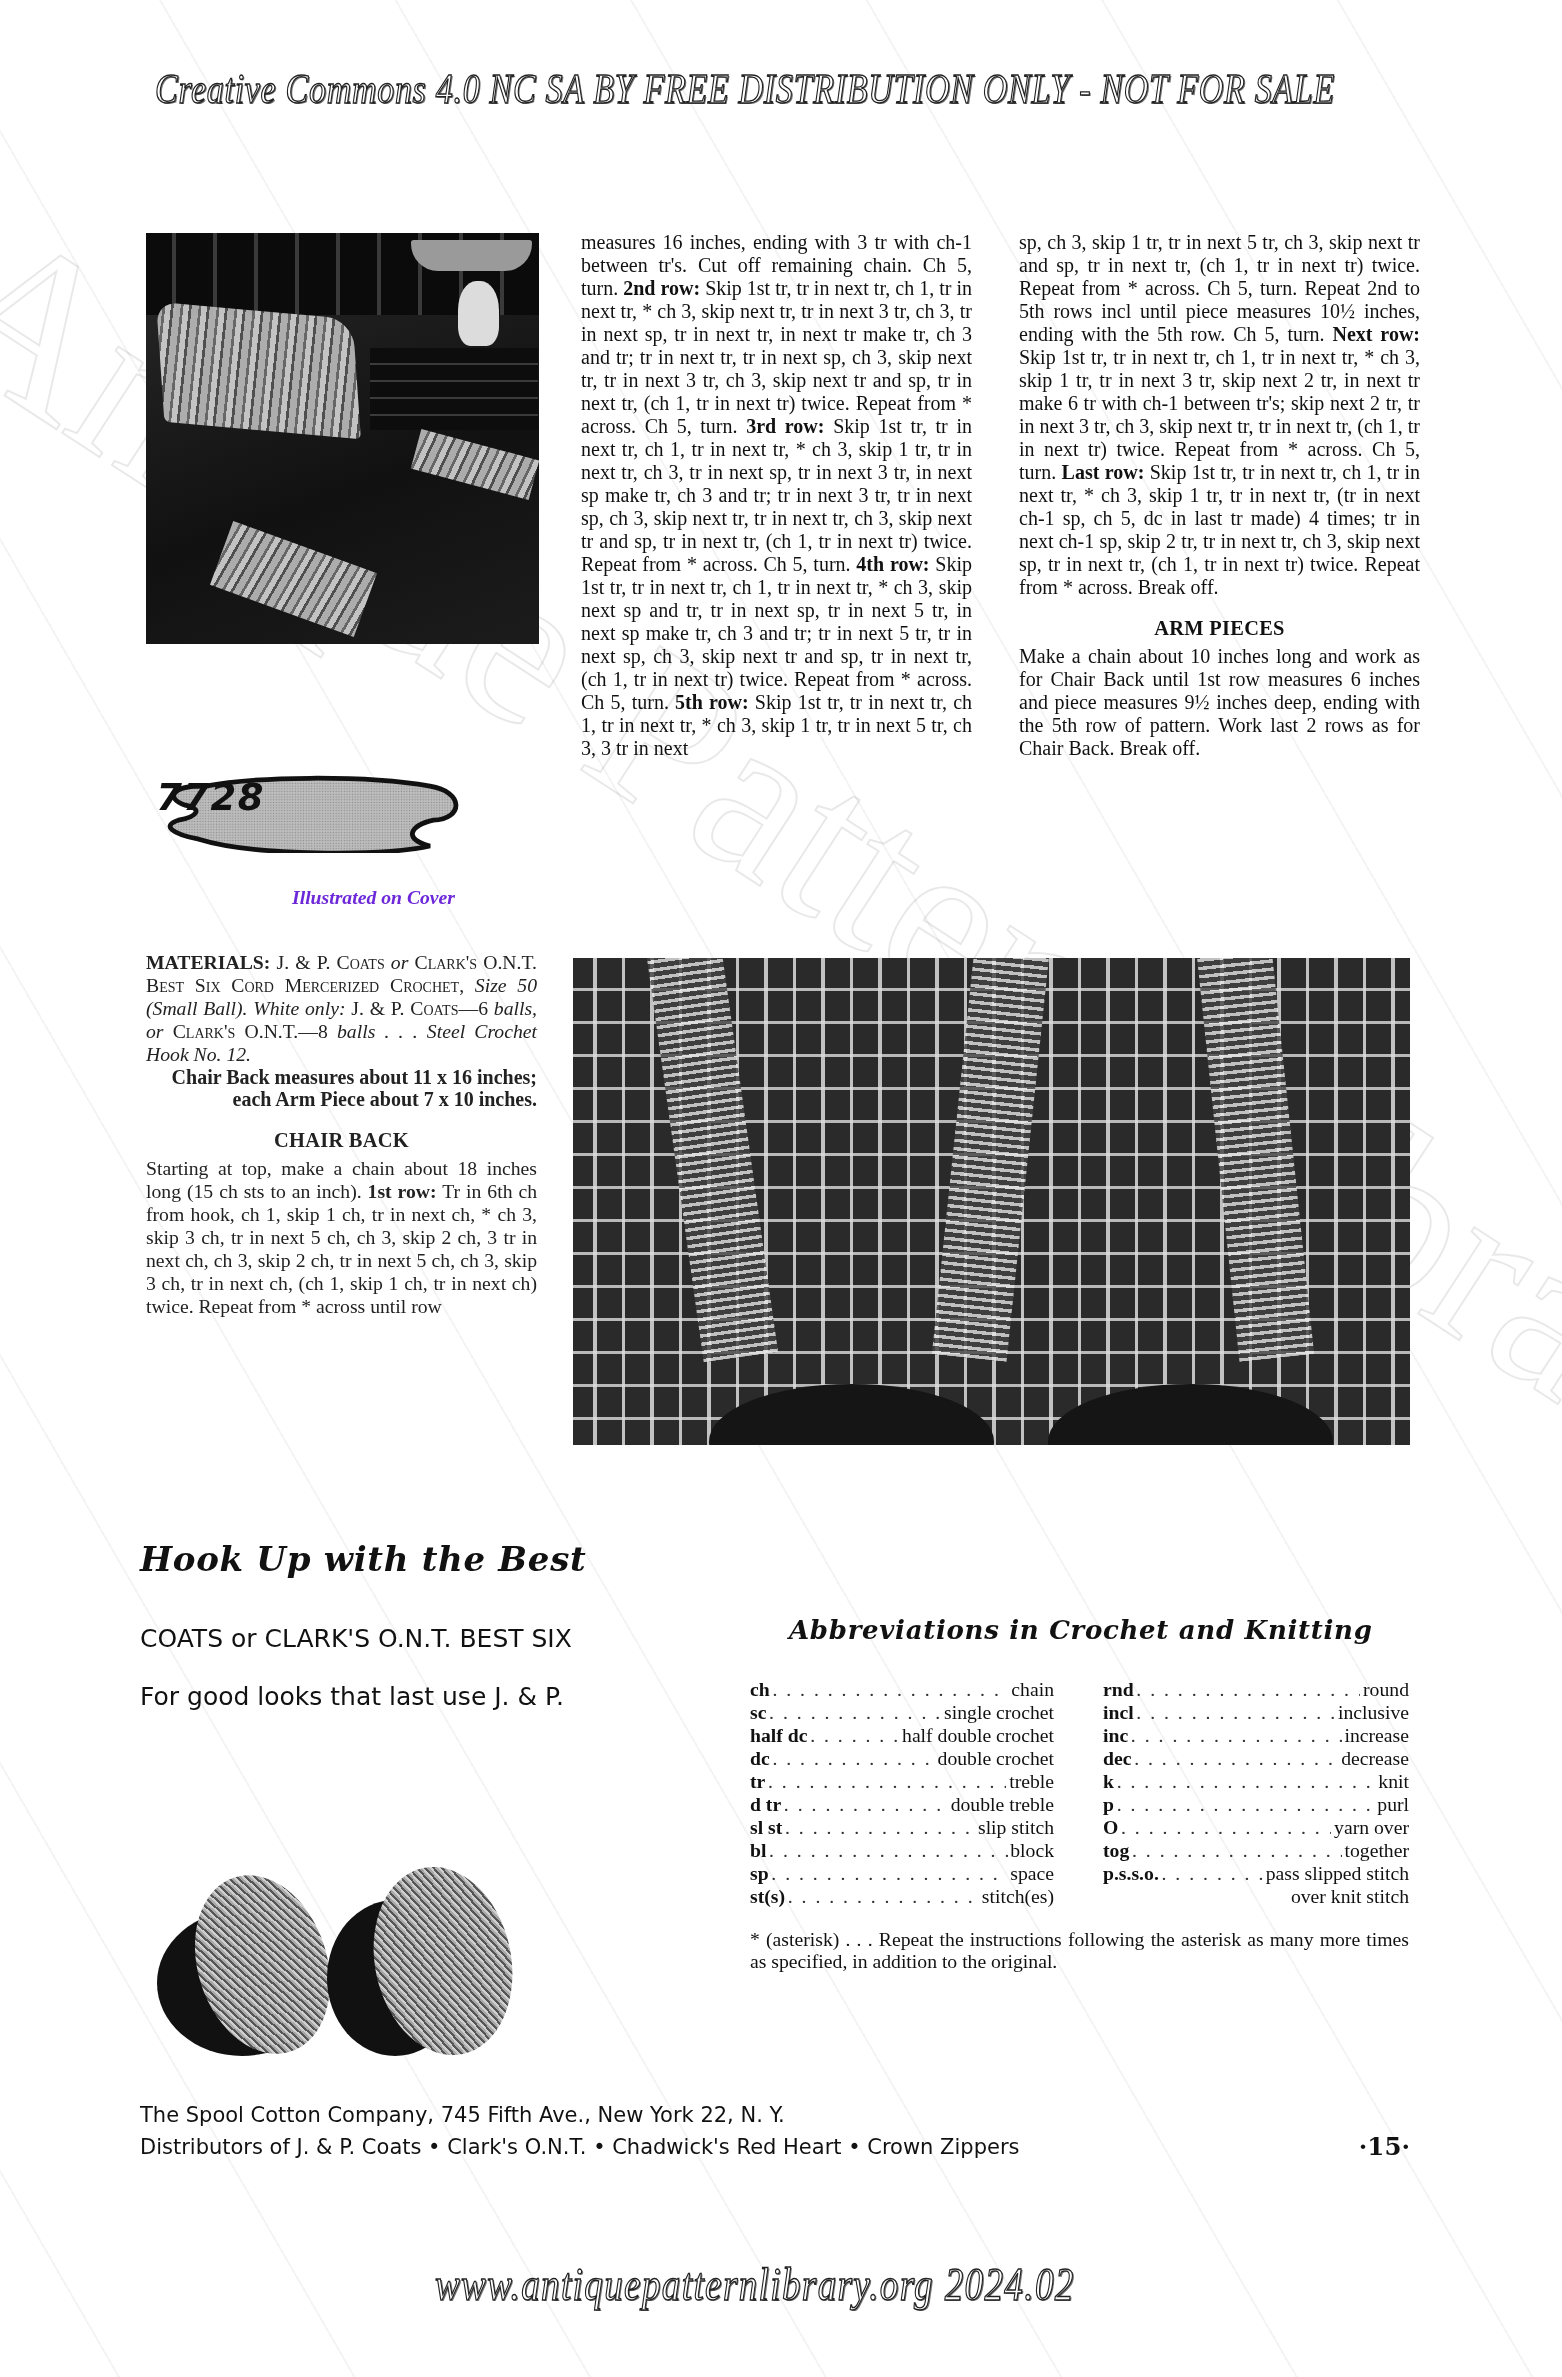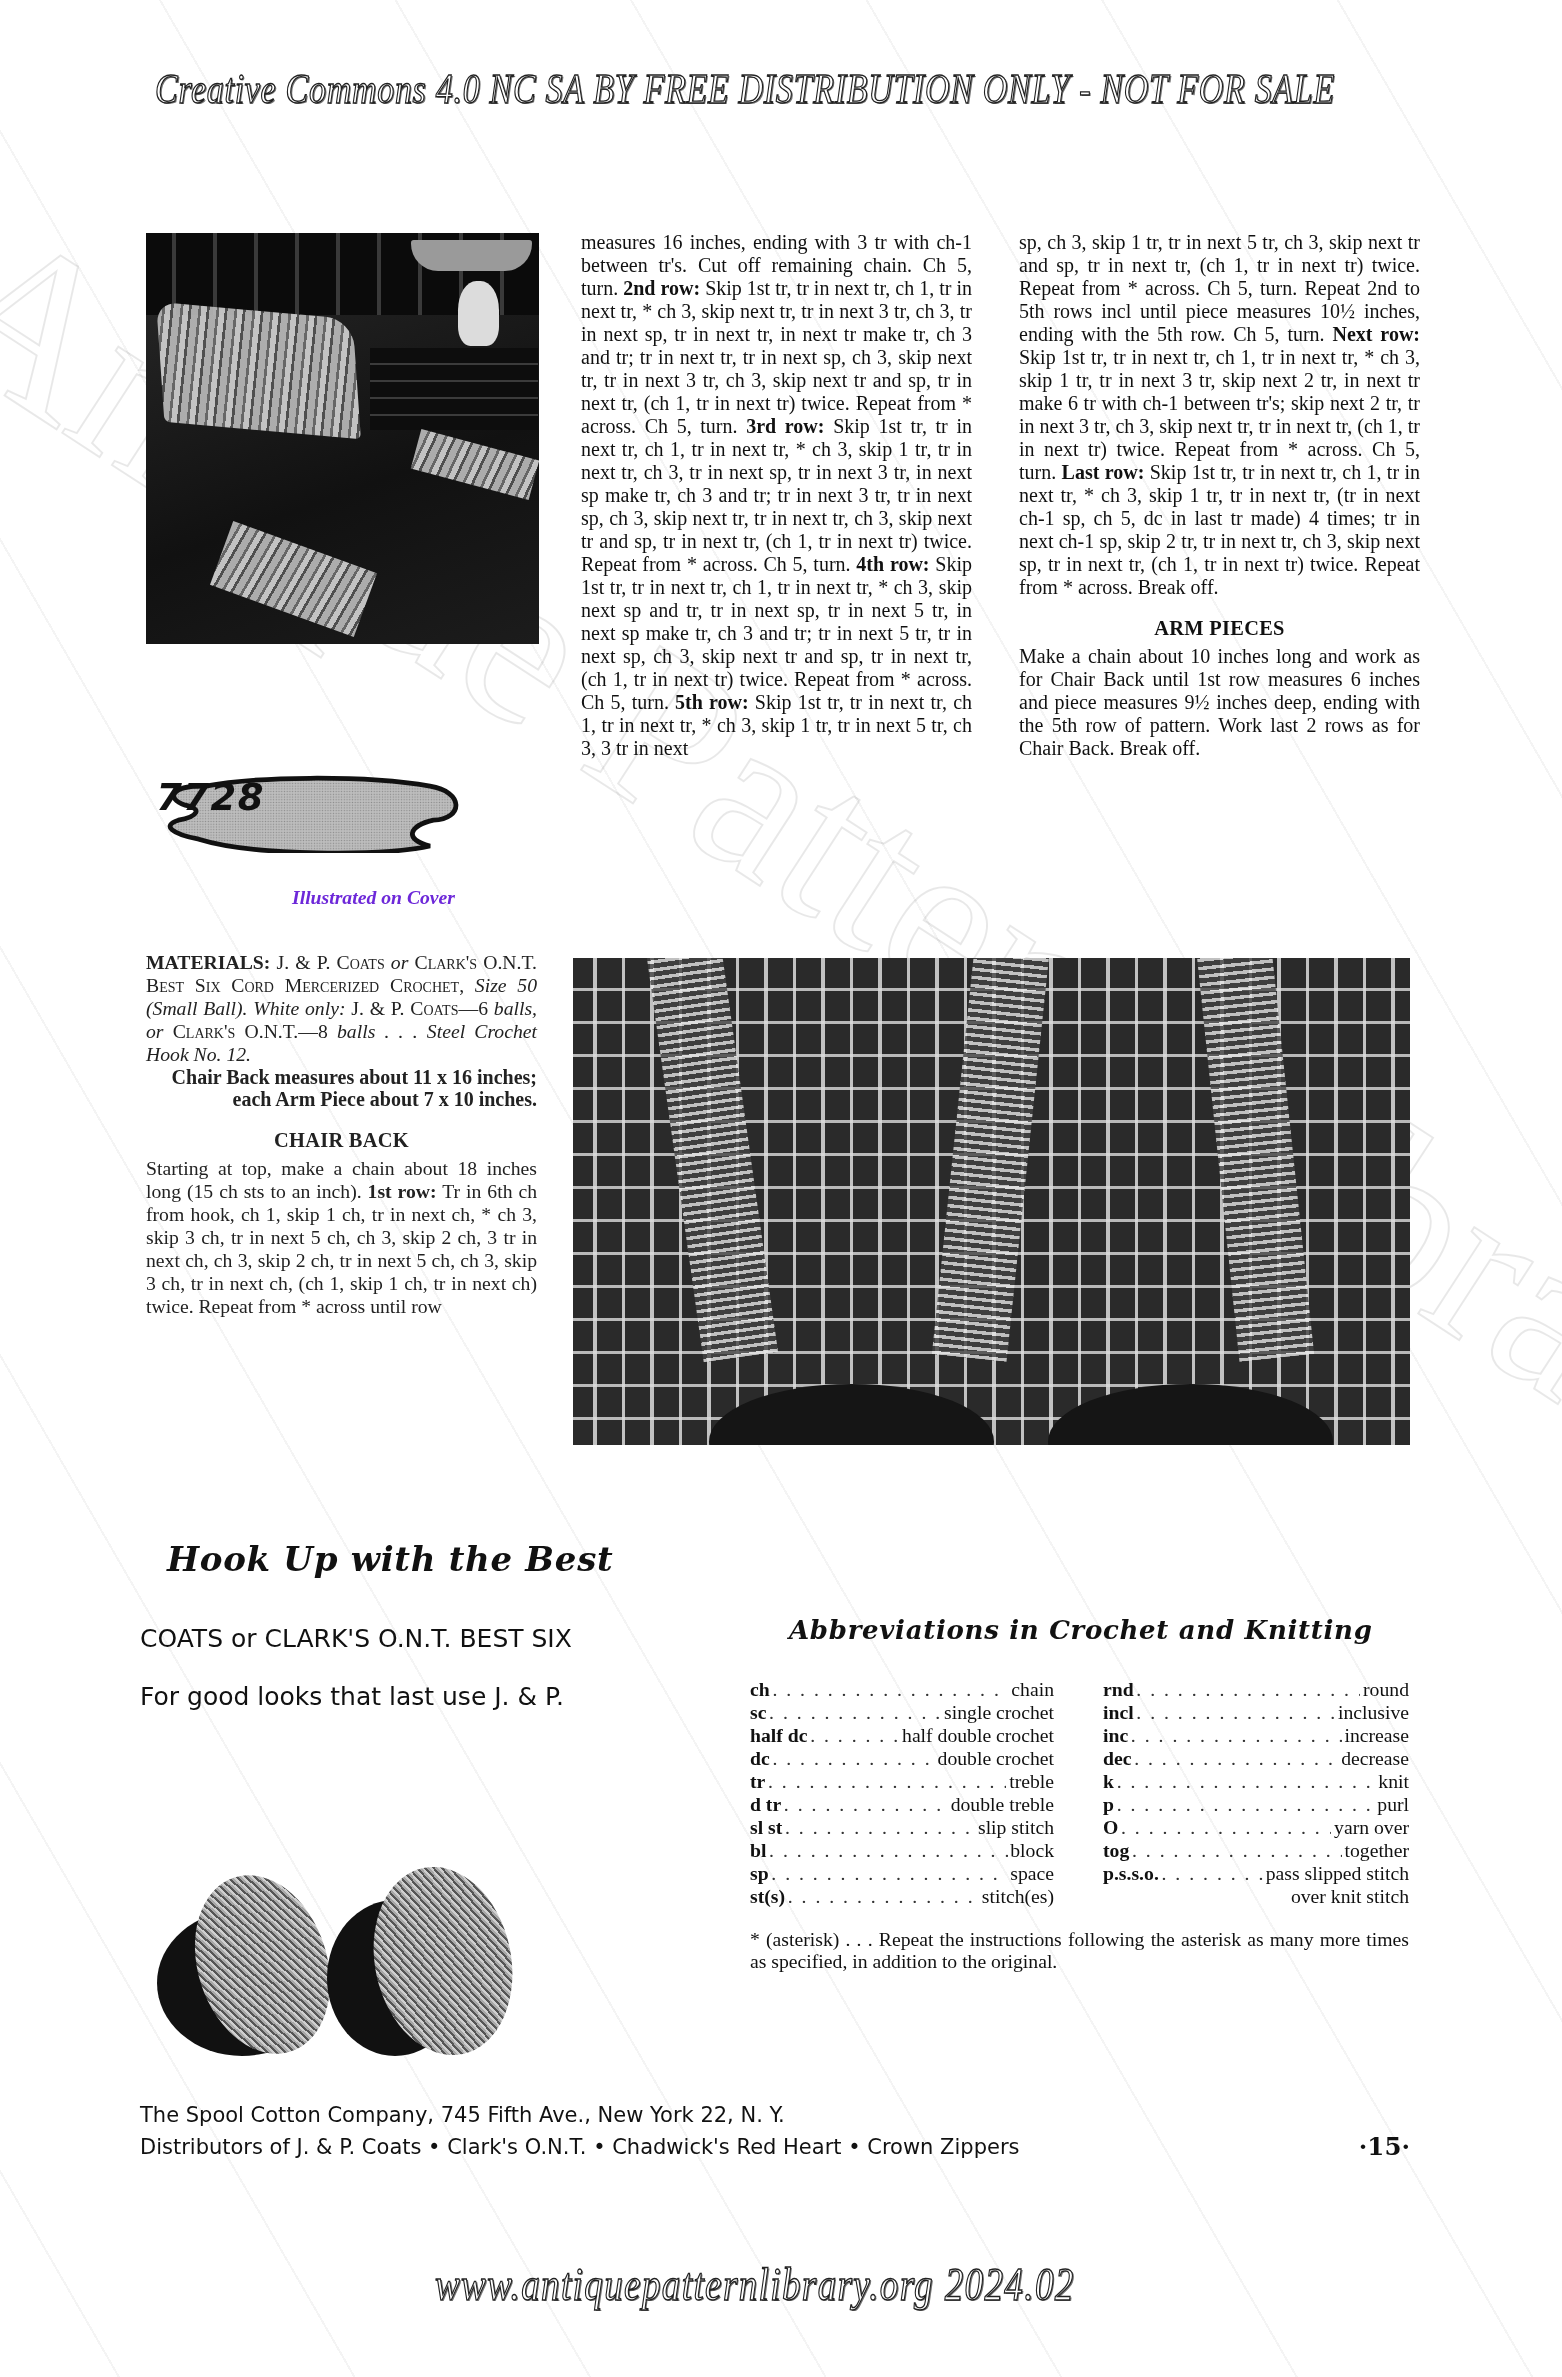--- a/index.html
+++ b/index.html
@@ -79,21 +79,21 @@
 
   #illustrated { position: absolute; left: 292px; top: 886px; font-style: italic; font-weight: bold; font-size: 19.7px; color: #6d28d9; }
 
   #left-col { position: absolute; left: 146px; top: 951px; width: 391px; font-size: 19.7px; line-height: 23px; color: #222; }
   #materials { text-align: justify; }
   #materials .sc { font-variant: small-caps; }
   #size-note { font-weight: bold; text-align: right; line-height: 22.4px; font-size: 20px; }
   #chair-back-text { text-align: justify; }
 
   
-  #ad-title { position: absolute; left: 140px; top: 1539px; font-family: "DejaVu Serif", serif; font-style: italic; font-weight: bold; font-size: 34px; letter-spacing: 0.7px; margin-left: 27px; }
+  #ad-title { position: absolute; left: 140px; top: 1539px; font-family: "DejaVu Serif", serif; font-style: italic; font-weight: bold; font-size: 34px; letter-spacing: 0.7px; }
   #ad-body { position: absolute; left: 140px; top: 1610px; width: 543px; font-family: "DejaVu Sans", sans-serif; font-size: 25px; line-height: 58px; }
   #abbr-title { position: absolute; left: 749px; top: 1615px; font-family: "DejaVu Serif", serif; font-style: italic; font-weight: bold; font-size: 26px; letter-spacing: 0.7px; margin-left: 40px; }
   .abbr-list { position: absolute; top: 1678px; font-size: 19.7px; line-height: 23px; }
   #abbr-left { left: 750px; width: 304px; }
   #abbr-right { left: 1103px; width: 306px; }
   .abbr-row { display: flex; align-items: baseline; white-space: nowrap; }
   .abbr-key { font-weight: bold; }
   .abbr-dots { flex: 1; overflow: hidden; margin: 0 2.7px; letter-spacing: 2px; color: #333; }
   .abbr-dots::before { content: ". . . . . . . . . . . . . . . . . . . . . . . . . . . . . . . . . . . . . . . ."; }
   .abbr-val { text-align: right; }

